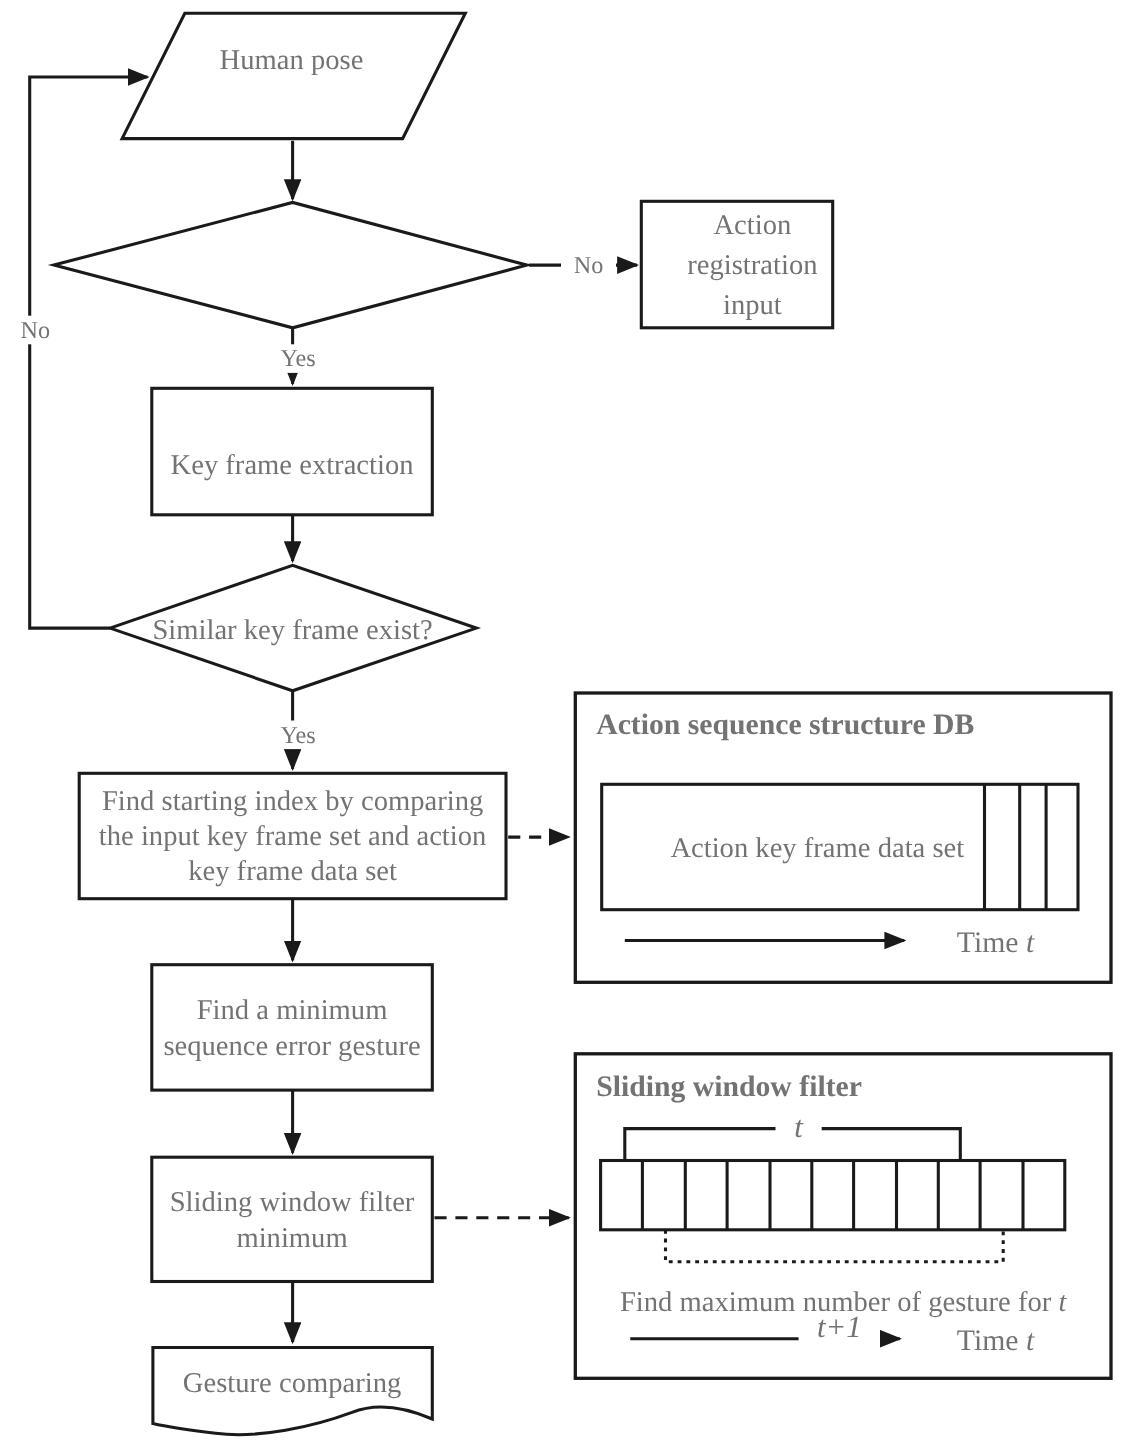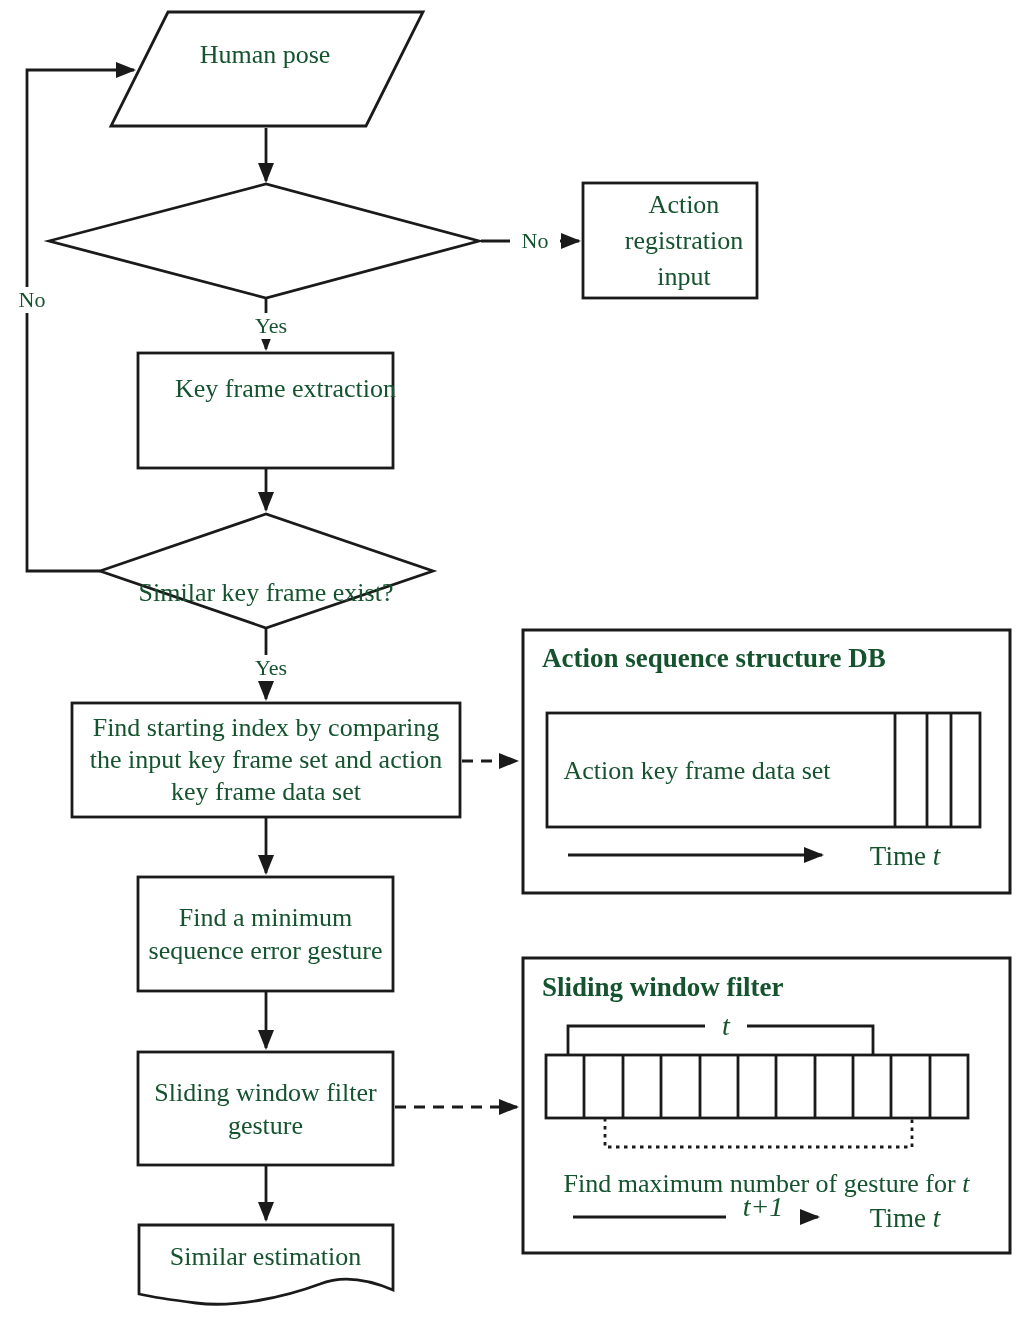--- a/index.html
+++ b/index.html
@@ -10,21 +10,21 @@
     font-family:"Liberation Serif","DejaVu Serif",serif;
     color:#1a1a1a;
     overflow:hidden;
   }
   svg.layer { position:absolute; left:0; top:0; width:1024px; height:1319px; }
   .lbl {
     position:absolute;
     text-align:center;
     font-size:26px;
     line-height:33px;
-    color:#14532d;
+    color:#737373;
     white-space:nowrap;
   }
   .flexc {
     display:flex; flex-direction:column;
     justify-content:center; align-items:center;
   }
   .edge {
     font-size:22px; line-height:26px;
     background:#ffffff; padding:0 3px;
     z-index:2;
@@ -128,49 +128,49 @@
   <div class="lbl edge" style="left:510px; top:228px; width:44px;">No</div>
 
   <div class="lbl flexc" style="left:583px; top:183px; width:202px; height:115px; line-height:36px;">
     <span class="block">Action</span>
     <span class="block">registration</span>
     <span class="block">input</span>
   </div>
 
   <div class="lbl edge" style="left:244px; top:313px; width:48px;">Yes</div>
 
-  <div class="lbl flexc" style="left:138px; top:332px; width:255px; height:113px;padding-left:20px;">Key frame extraction</div>
+  <div class="lbl flexc" style="left:138px; top:366px; width:255px; height:113px;">Key frame extraction</div>
 
-  <div class="lbl" style="left:86px; top:576px; width:360px;">Similar key frame exist?</div>
+  <div class="lbl" style="left:86px; top:556px; width:360px;">Similar key frame exist?</div>
 
   <div class="lbl edge" style="left:7px; top:287px; width:44px;">No</div>
 
   <div class="lbl edge" style="left:244px; top:655px; width:48px;">Yes</div>
 
   <div class="lbl flexc" style="left:72px; top:703px; width:388px; height:114px; line-height:32px;">
     <span class="block">Find starting index by comparing</span>
     <span class="block">the input key frame set and action</span>
     <span class="block">key frame data set</span>
   </div>
 
   <div class="lbl flexc" style="left:138px; top:877px; width:255px; height:114px;">
     <span class="block">Find a minimum</span>
     <span class="block">sequence error gesture</span>
   </div>
 
   <div class="lbl flexc" style="left:138px; top:1052px; width:255px; height:113px;">
     <span class="block">Sliding window filter</span>
-    <span class="block">gesture</span>
+    <span class="block">minimum</span>
   </div>
 
-  <div class="lbl flexc" style="left:138px; top:1228px; width:255px; height:56px;">Similar estimation</div>
+  <div class="lbl flexc" style="left:138px; top:1228px; width:255px; height:56px;">Gesture comparing</div>
 
   <div class="lbl panel-title" style="left:542px; top:643px;">Action sequence structure DB</div>
 
-  <div class="lbl flexc" style="left:523px; top:713px; width:348px; height:114px;">Action key frame data set</div>
+  <div class="lbl flexc" style="left:569px; top:713px; width:348px; height:114px;">Action key frame data set</div>
 
   <div class="lbl" style="left:850px; top:840px; width:110px; font-size:27px;">
     <span>Time</span>
     <span class="it">t</span>
   </div>
 
   <div class="lbl panel-title" style="left:542px; top:972px;">Sliding window filter</div>
 
   <div class="lbl onl it" style="left:705px; top:1011px; width:32px; font-size:28px; line-height:30px;">t</div>
 

